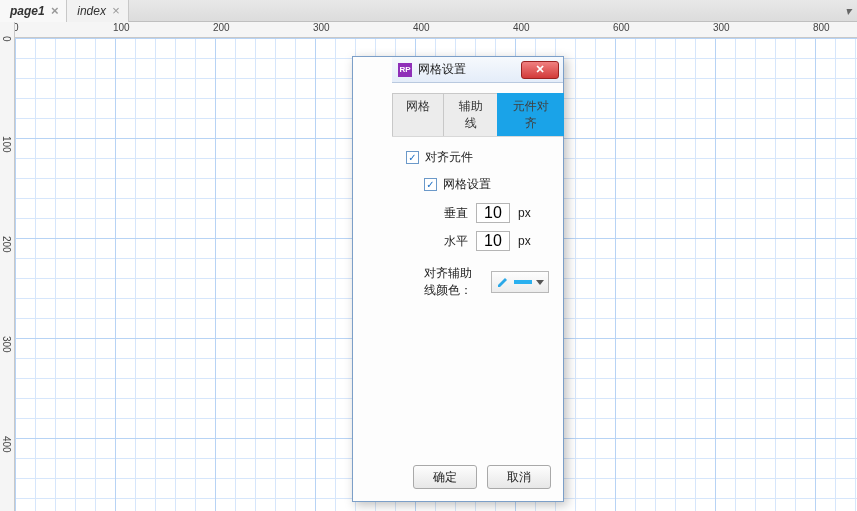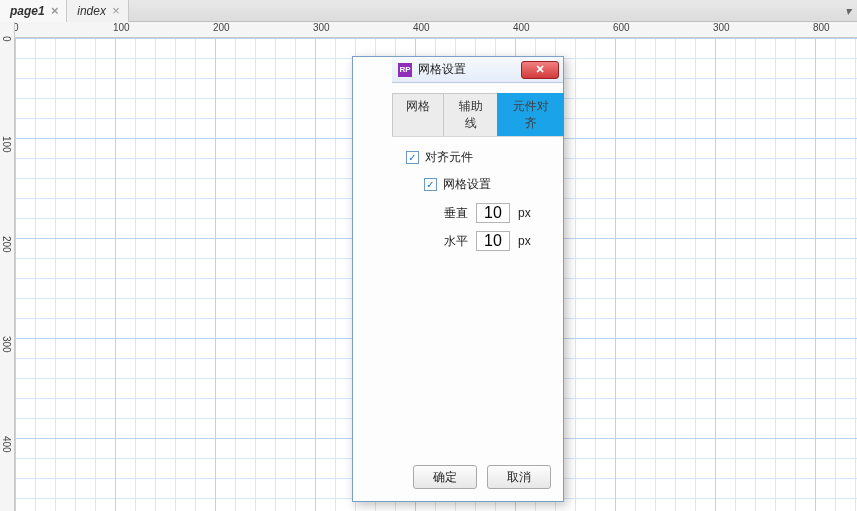--- a/index.html
+++ b/index.html
@@ -297,20 +297,32 @@
       <input class="num-input" value="10" style="">
       <span>px</span>
     </div>
 
     <div class="num-row">
       <span>水平</span>
       <input class="num-input" value="10" style="">
       <span>px</span>
     </div>
 
+    <div class="color-row">
+      <span>对齐辅助线颜色：</span>
+      <div class="color-btn">
+        <span class="color-pen">
+          <svg viewBox="0 0 14 14">
+              <path d="M2 12 L4 12 L11 5 L9 3 L2 10 Z" fill="#2aa8e8"></path>
+            </svg>
+        </span>
+        <span class="color-swatch" style="background:#29b0ef"></span>
+        <span class="caret"></span>
+      </div>
+    </div>
 
   </div>
 
   <div class="dlg-footer">
     <div class="btn">
       <span>确定</span>
     </div>
     <div class="btn">
       <span>取消</span>
     </div>

